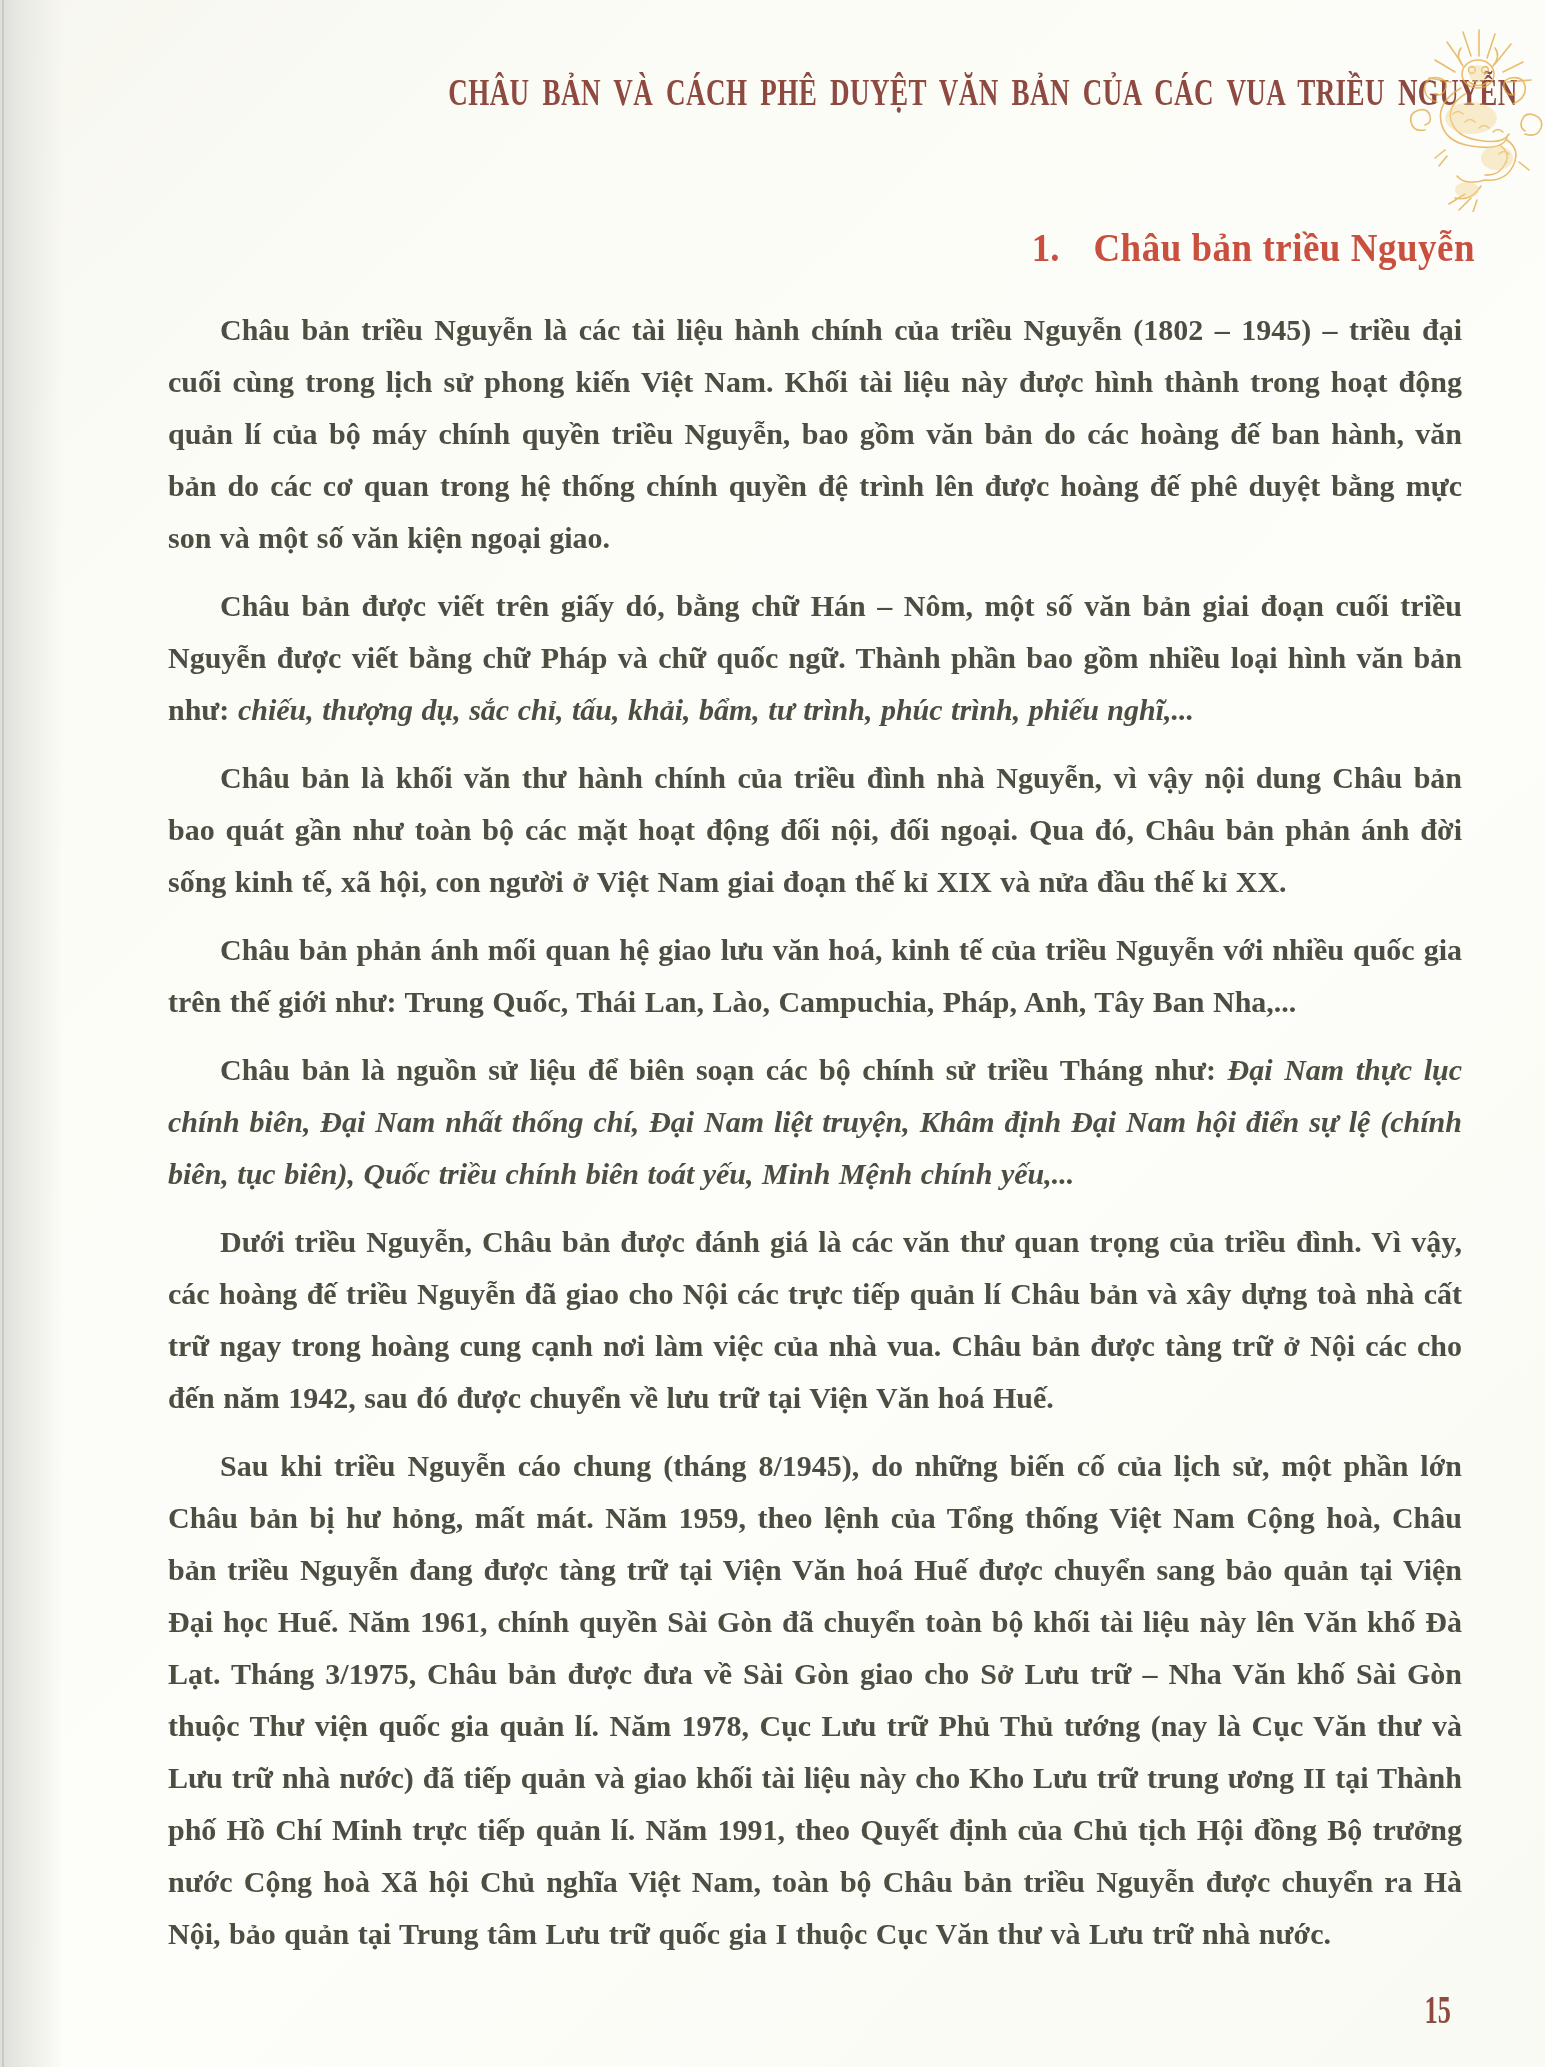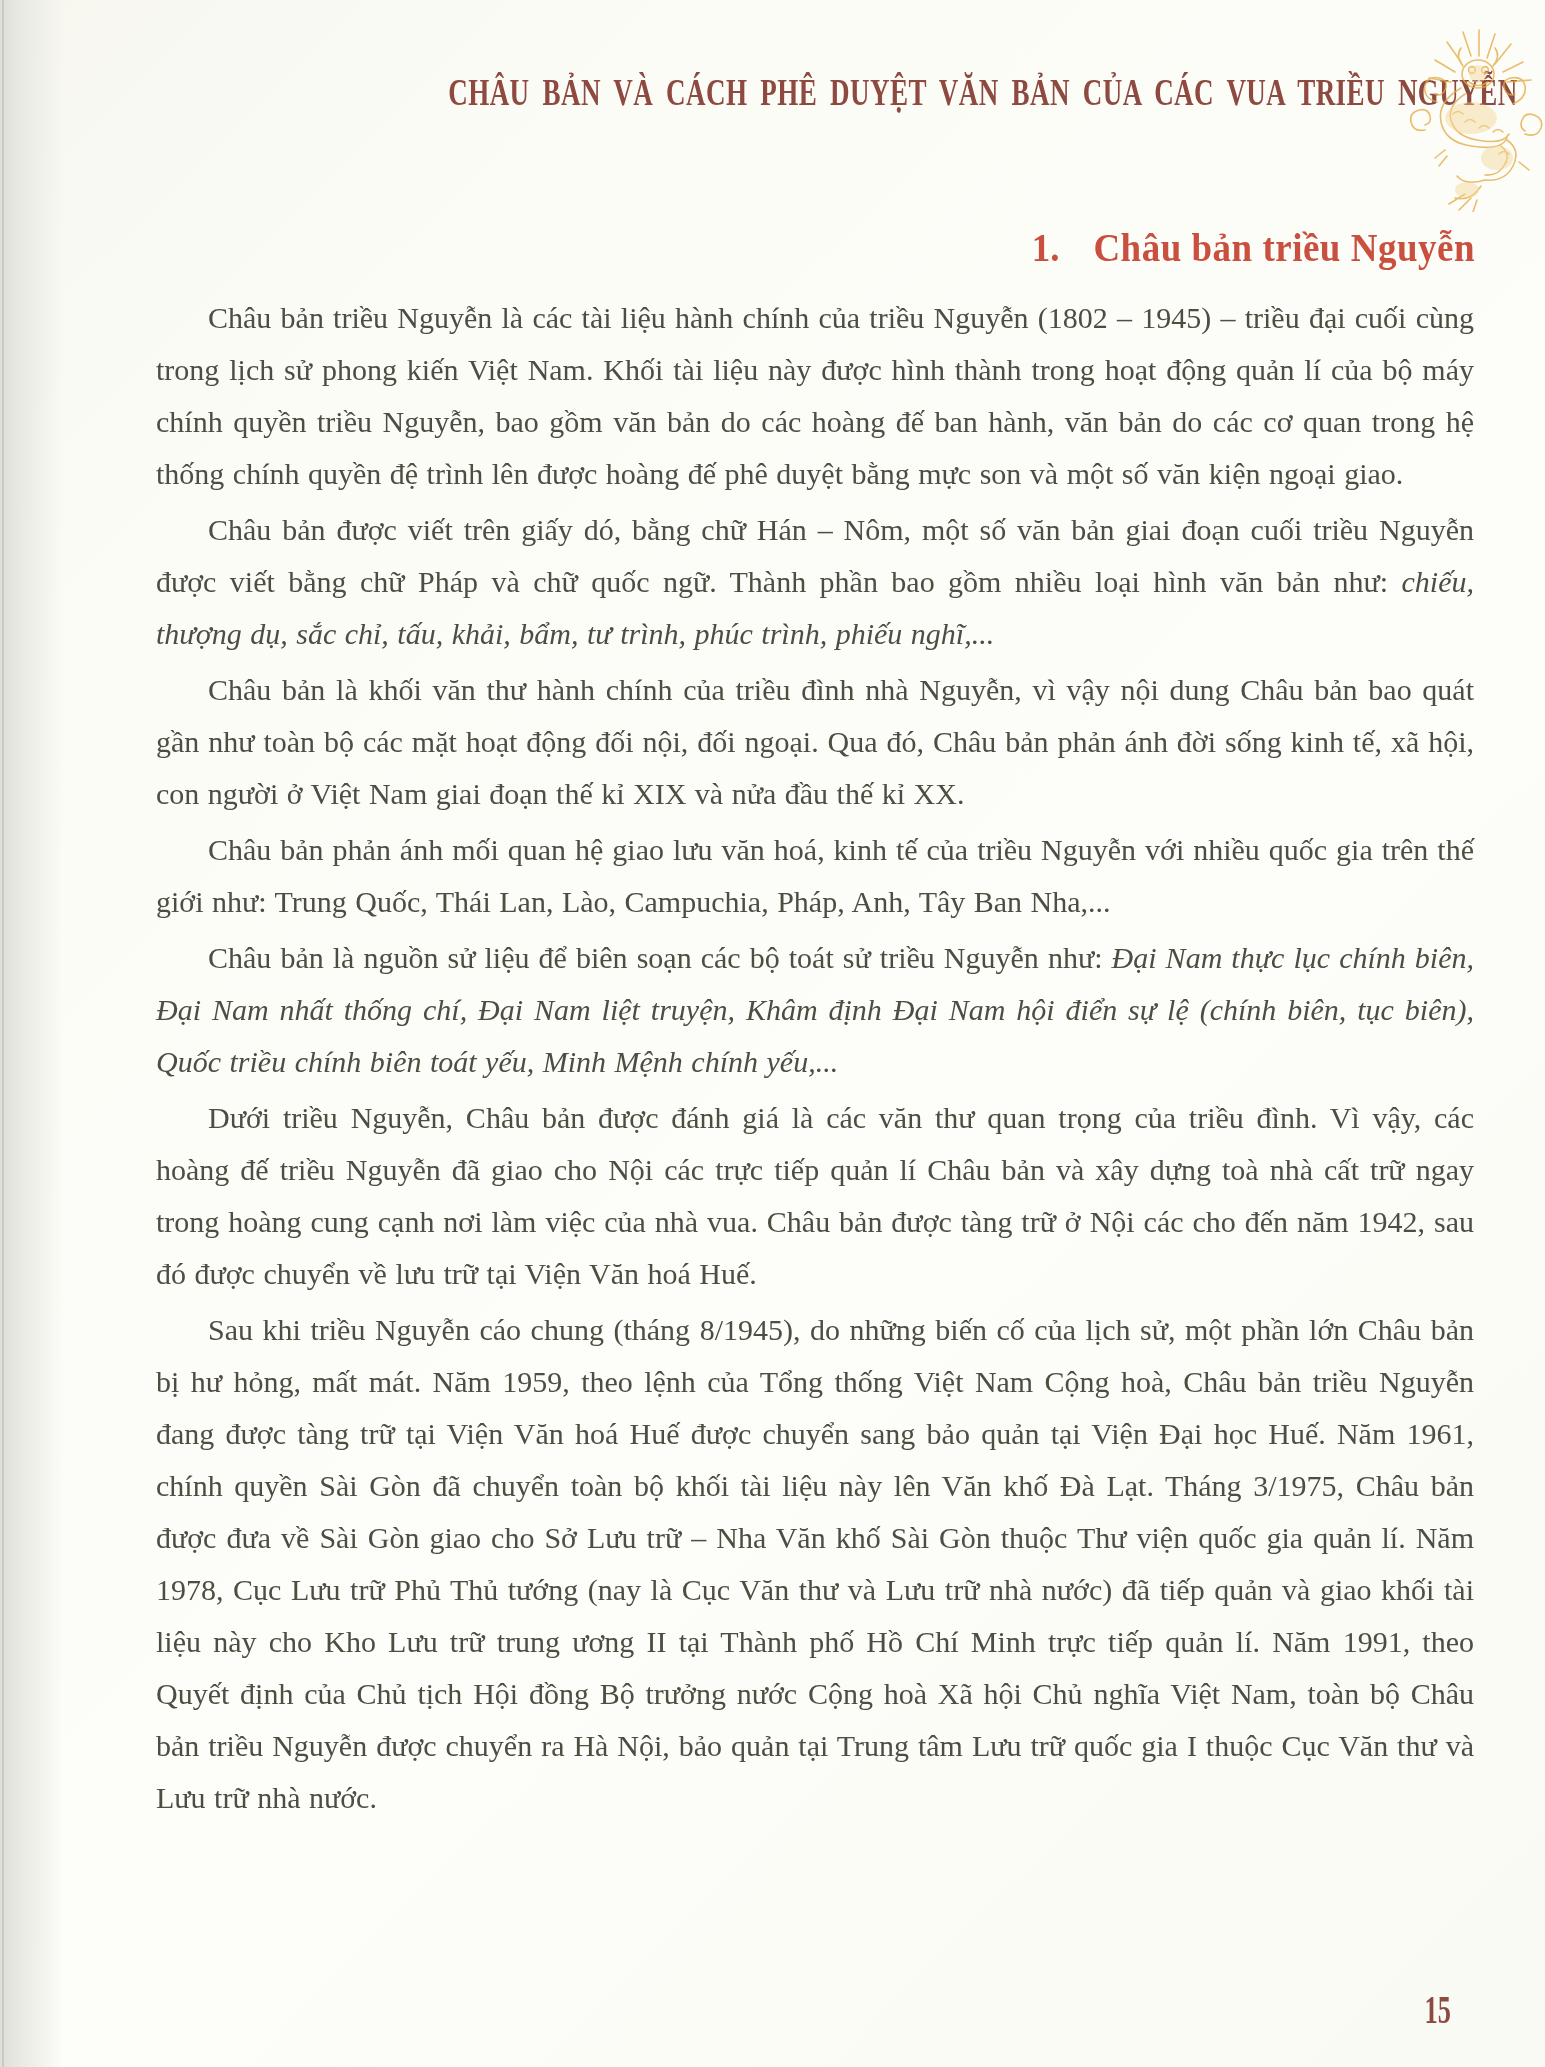--- a/index.html
+++ b/index.html
@@ -46,24 +46,25 @@
   .section-heading .ttl{
     display:inline-block;font-size:37px;font-weight:bold;color:#c9503f;
     letter-spacing:.5px;transform:scaleY(1.08);transform-origin:left center;
   }
   
   .body-text{
     position:absolute;top:288px;left:152px;width:1326px;
     color:#4e4d42;
   }
   .body-text p{
-    margin:4px;padding:0;
+    margin:16px;padding:0;
     font-size:30px;line-height:52px;
     text-align:justify;text-indent:52px;
     word-spacing:1px;
+    font-weight:bold;
   }
   .body-text .it{font-style:italic;}
   
   .page-number{
     position:absolute;right:94px;bottom:34px;
     color:#8e4a41;font-size:33px;font-weight:bold;
     transform:scale(.8,1.2);transform-origin:right bottom;
   }
 </style>
 </head>
@@ -134,19 +135,19 @@
 
   <div class="section-heading">
     <span class="num">1.</span><span class="ttl">Châu bản triều Nguyễn</span>
   </div>
 
   <div class="body-text">
       <p><span>Châu bản triều Nguyễn là các tài liệu hành chính của triều Nguyễn (1802 – 1945) – triều đại cuối cùng trong lịch sử phong kiến Việt Nam. Khối tài liệu này được hình thành trong hoạt động quản lí của bộ máy chính quyền triều Nguyễn, bao gồm văn bản do các hoàng đế ban hành, văn bản do các cơ quan trong hệ thống chính quyền đệ trình lên được hoàng đế phê duyệt bằng mực son và một số văn kiện ngoại giao.</span></p>
       <p><span>Châu bản được viết trên giấy dó, bằng chữ Hán – Nôm, một số văn bản giai đoạn cuối triều Nguyễn được viết bằng chữ Pháp và chữ quốc ngữ. Thành phần bao gồm nhiều loại hình văn bản như: </span><span class="it">chiếu, thượng dụ, sắc chỉ, tấu, khải, bẩm, tư trình, phúc trình, phiếu nghĩ,...</span></p>
       <p><span>Châu bản là khối văn thư hành chính của triều đình nhà Nguyễn, vì vậy nội dung Châu bản bao quát gần như toàn bộ các mặt hoạt động đối nội, đối ngoại. Qua đó, Châu bản phản ánh đời sống kinh tế, xã hội, con người ở Việt Nam giai đoạn thế kỉ XIX và nửa đầu thế kỉ XX.</span></p>
       <p><span>Châu bản phản ánh mối quan hệ giao lưu văn hoá, kinh tế của triều Nguyễn với nhiều quốc gia trên thế giới như: Trung Quốc, Thái Lan, Lào, Campuchia, Pháp, Anh, Tây Ban Nha,...</span></p>
-      <p><span>Châu bản là nguồn sử liệu để biên soạn các bộ toát sử triều Nguyễn như: </span><span class="it">Đại Nam thực lục chính biên, Đại Nam nhất thống chí, Đại Nam liệt truyện, Khâm định Đại Nam hội điển sự lệ (chính biên, tục biên), Quốc triều chính biên toát yếu, Minh Mệnh chính yếu,...</span></p>
+      <p><span>Châu bản là nguồn sử liệu để biên soạn các bộ chính sử triều Tháng như: </span><span class="it">Đại Nam thực lục chính biên, Đại Nam nhất thống chí, Đại Nam liệt truyện, Khâm định Đại Nam hội điển sự lệ (chính biên, tục biên), Quốc triều chính biên toát yếu, Minh Mệnh chính yếu,...</span></p>
       <p><span>Dưới triều Nguyễn, Châu bản được đánh giá là các văn thư quan trọng của triều đình. Vì vậy, các hoàng đế triều Nguyễn đã giao cho Nội các trực tiếp quản lí Châu bản và xây dựng toà nhà cất trữ ngay trong hoàng cung cạnh nơi làm việc của nhà vua. Châu bản được tàng trữ ở Nội các cho đến năm 1942, sau đó được chuyển về lưu trữ tại Viện Văn hoá Huế.</span></p>
       <p><span>Sau khi triều Nguyễn cáo chung (tháng 8/1945), do những biến cố của lịch sử, một phần lớn Châu bản bị hư hỏng, mất mát. Năm 1959, theo lệnh của Tổng thống Việt Nam Cộng hoà, Châu bản triều Nguyễn đang được tàng trữ tại Viện Văn hoá Huế được chuyển sang bảo quản tại Viện Đại học Huế. Năm 1961, chính quyền Sài Gòn đã chuyển toàn bộ khối tài liệu này lên Văn khố Đà Lạt. Tháng 3/1975, Châu bản được đưa về Sài Gòn giao cho Sở Lưu trữ – Nha Văn khố Sài Gòn thuộc Thư viện quốc gia quản lí. Năm 1978, Cục Lưu trữ Phủ Thủ tướng (nay là Cục Văn thư và Lưu trữ nhà nước) đã tiếp quản và giao khối tài liệu này cho Kho Lưu trữ trung ương II tại Thành phố Hồ Chí Minh trực tiếp quản lí. Năm 1991, theo Quyết định của Chủ tịch Hội đồng Bộ trưởng nước Cộng hoà Xã hội Chủ nghĩa Việt Nam, toàn bộ Châu bản triều Nguyễn được chuyển ra Hà Nội, bảo quản tại Trung tâm Lưu trữ quốc gia I thuộc Cục Văn thư và Lưu trữ nhà nước.</span></p>
     </div>
 
   <div class="page-number">15</div>
 </div>
 
 </body></html>

